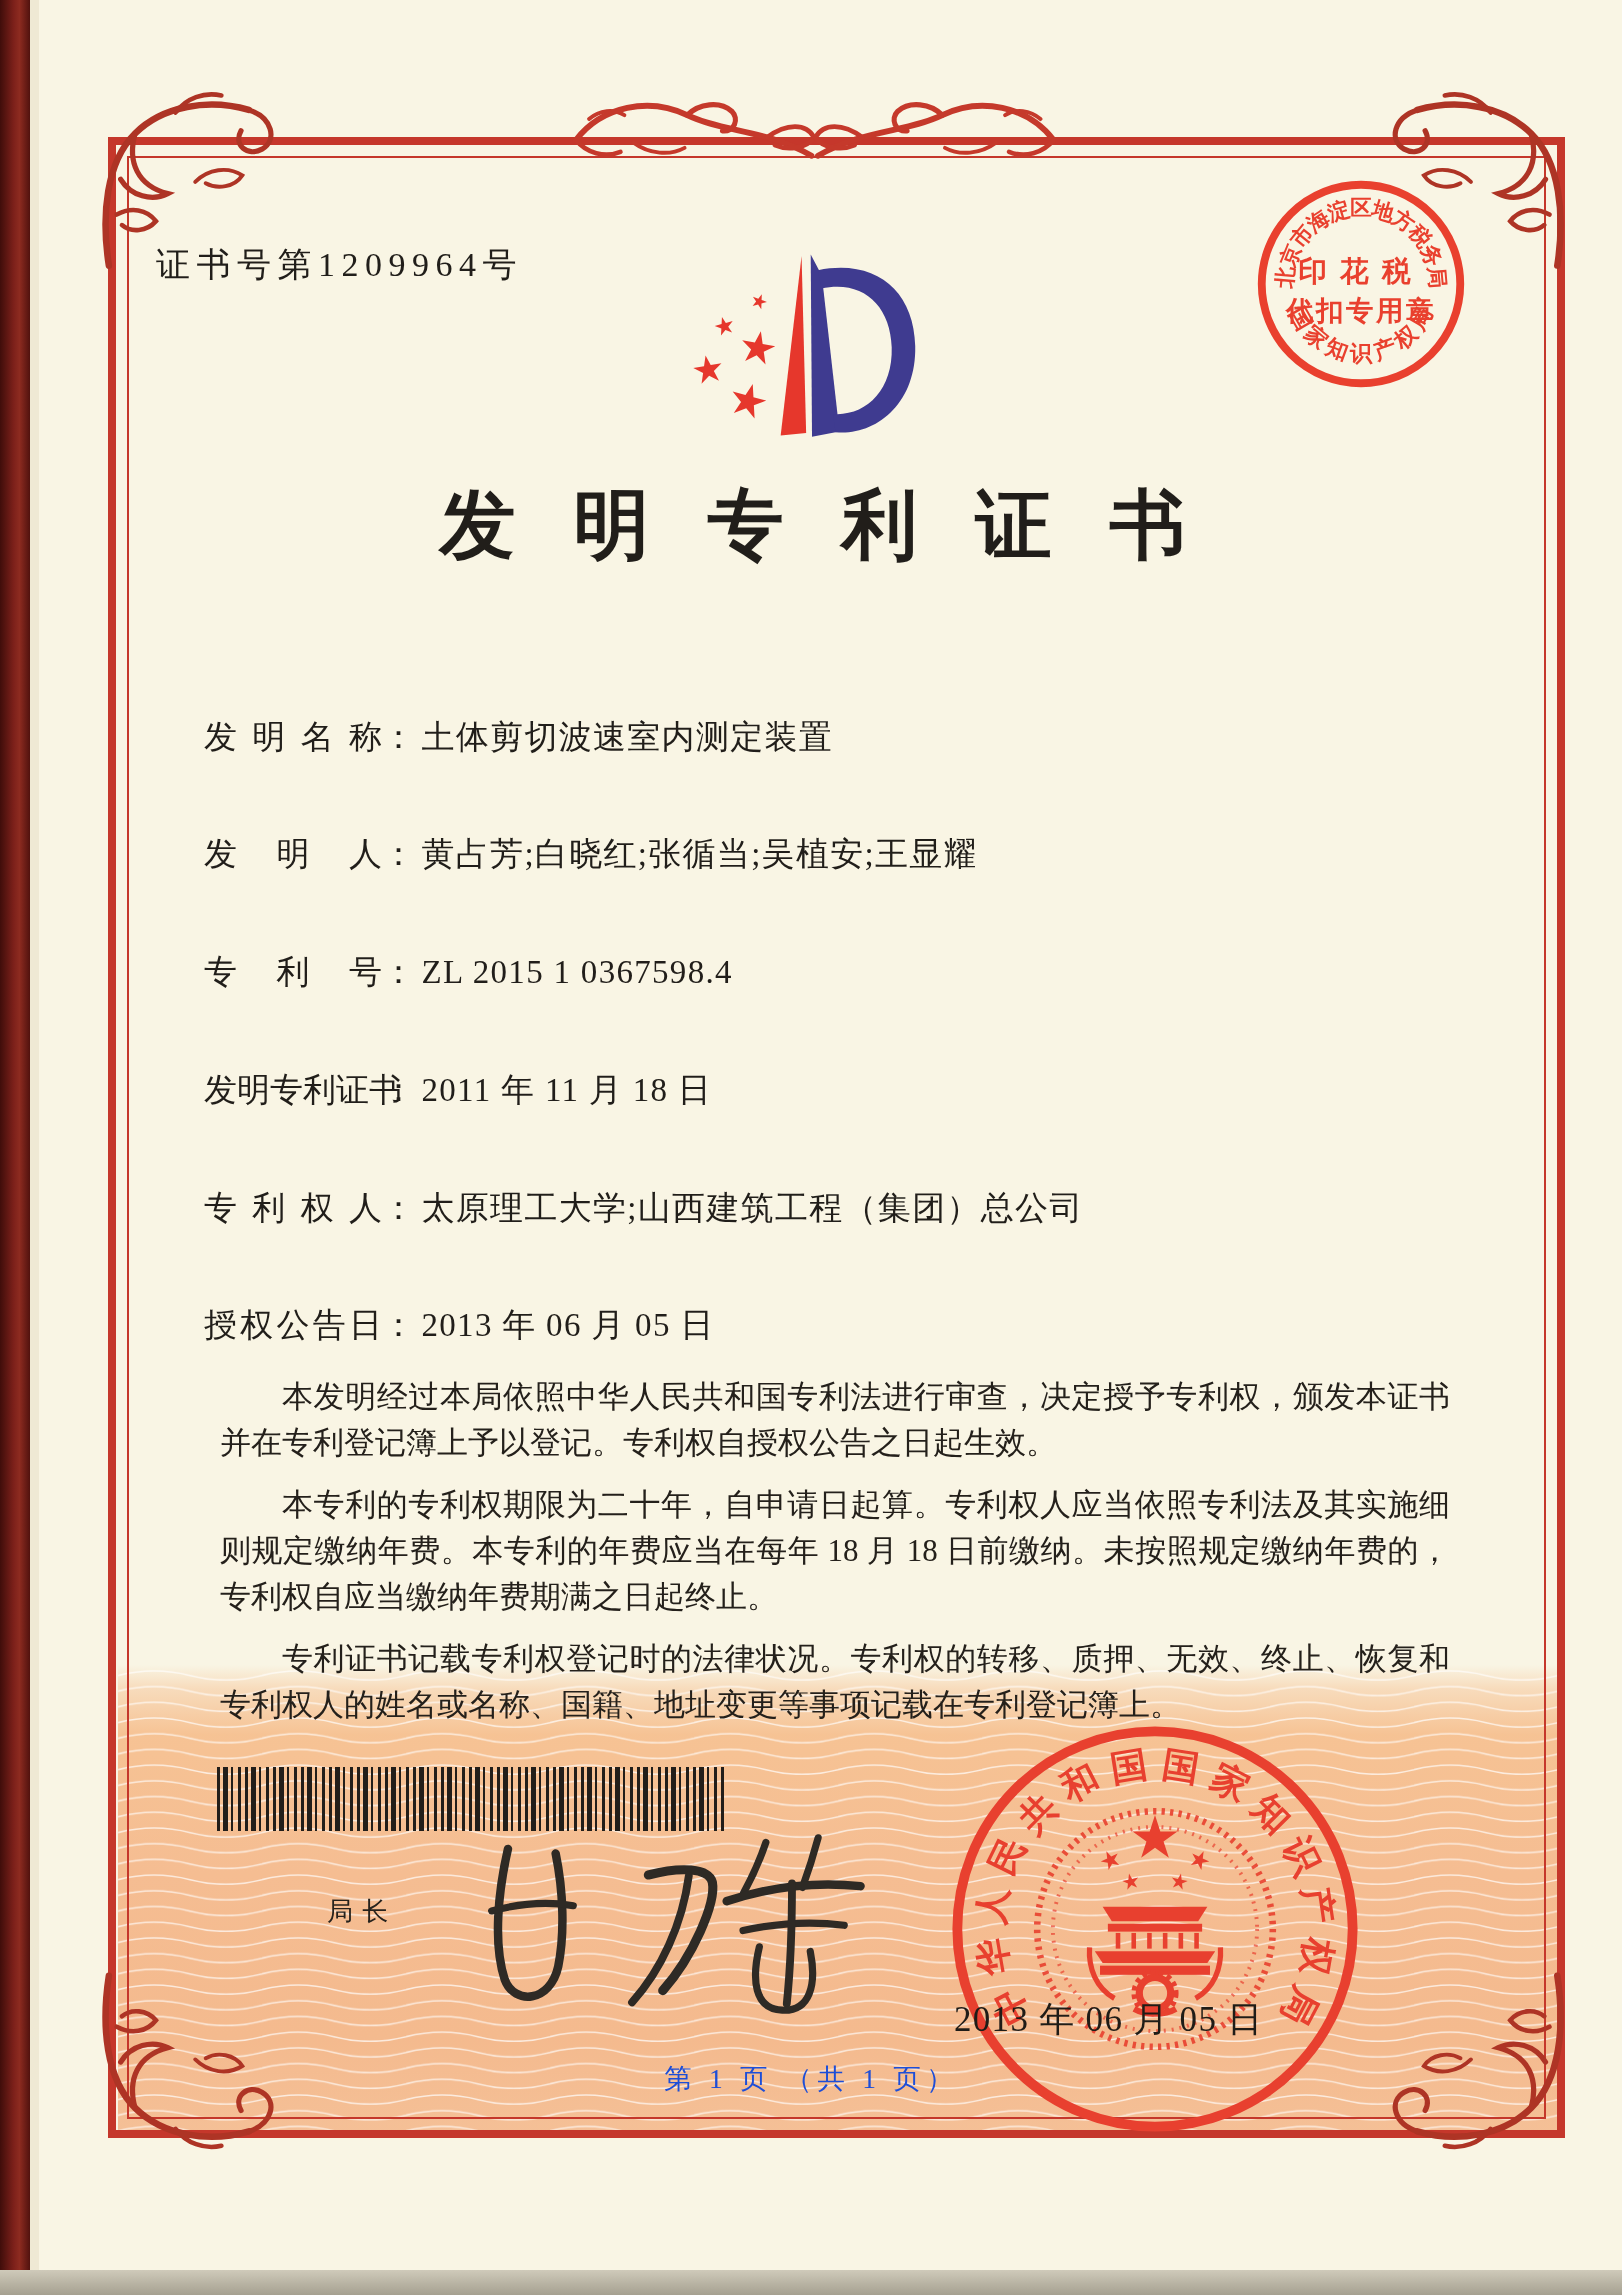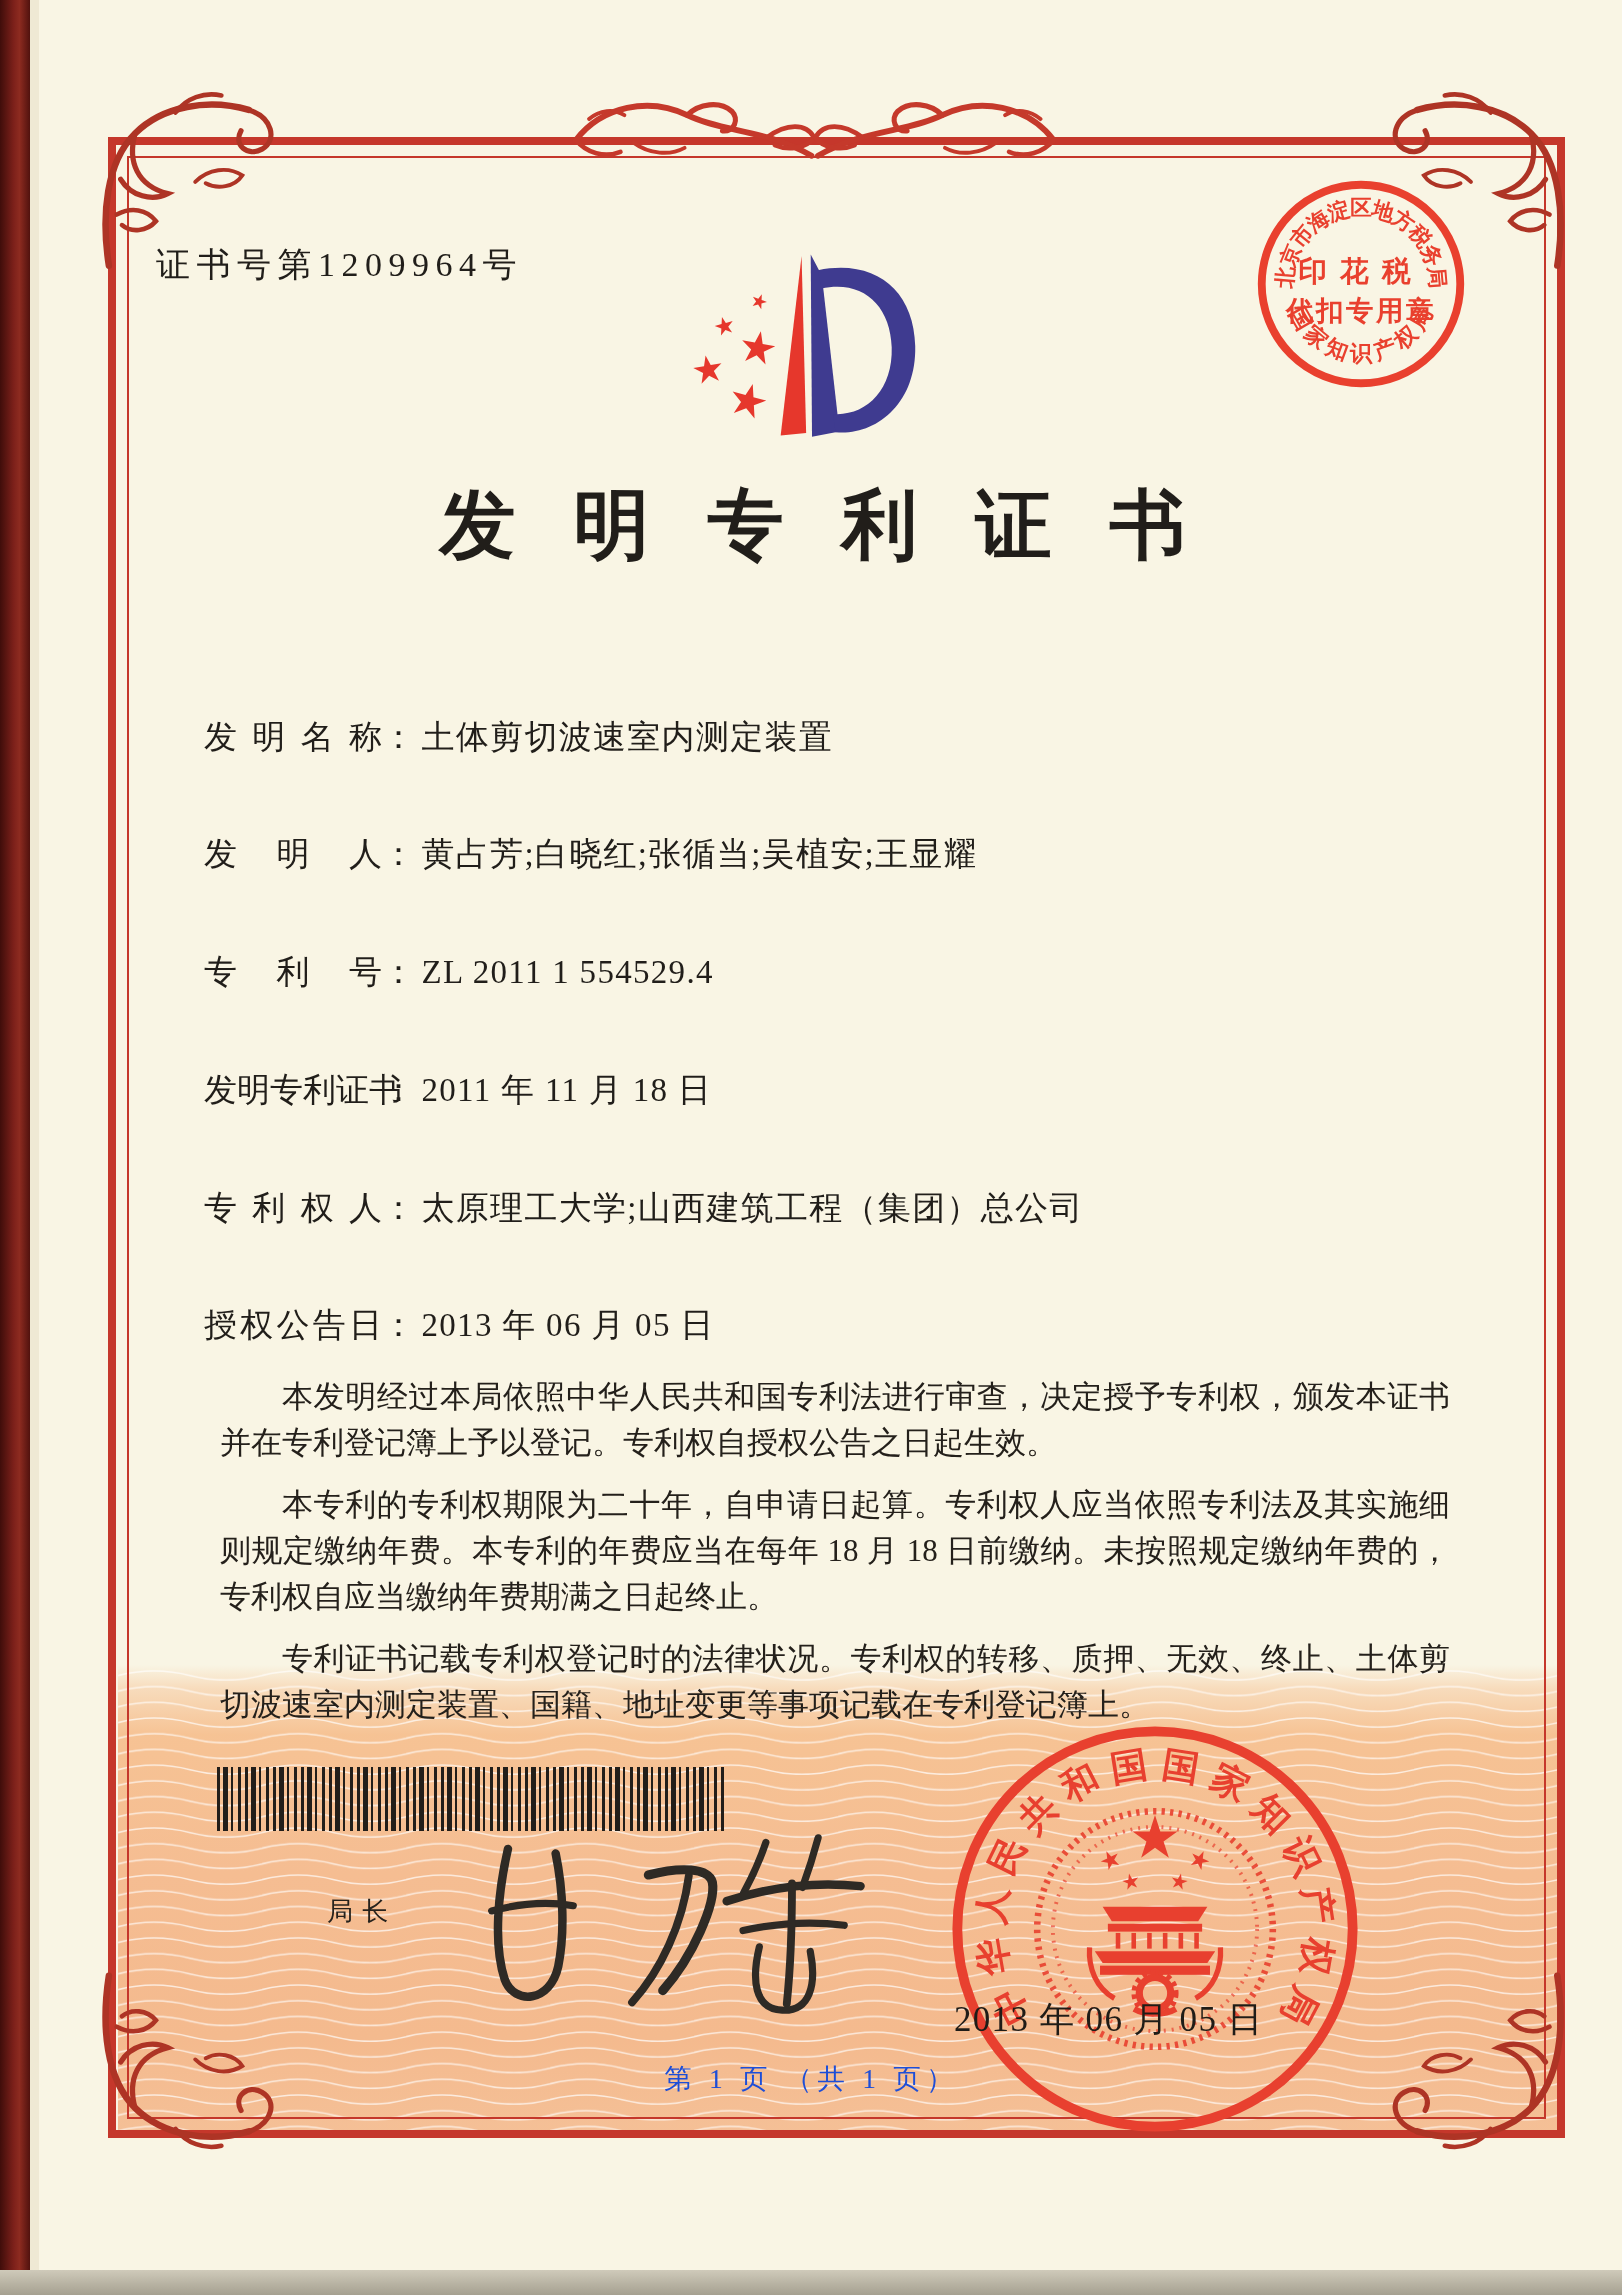--- a/index.html
+++ b/index.html
@@ -168,36 +168,36 @@
 
   <div id="title" class="txt">发明专利证书</div>
 
   <div class="frow" style="top:715px">
     <span class="flabel">发明名称</span><span class="fcolon">：</span><span class="fvalue">土体剪切波速室内测定装置</span>
   </div>
   <div class="frow" style="top:832px">
     <span class="flabel">发明人</span><span class="fcolon">：</span><span class="fvalue">黄占芳;白晓红;张循当;吴植安;王显耀</span>
   </div>
   <div class="frow" style="top:950px">
-    <span class="flabel">专利号</span><span class="fcolon">：</span><span class="fvalue">ZL 2011 1 554529.4</span>
+    <span class="flabel">专利号</span><span class="fcolon">：</span><span class="fvalue">ZL 2015 1 0367598.4</span>
   </div>
   <div class="frow" style="top:1068px">
     <span class="flabel">发明专利证书</span><span class="fcolon">：</span><span class="fvalue">2011 年 11 月 18 日</span>
   </div>
   <div class="frow" style="top:1186px">
     <span class="flabel">专利权人</span><span class="fcolon">：</span><span class="fvalue">太原理工大学;山西建筑工程（集团）总公司</span>
   </div>
   <div class="frow" style="top:1303px">
     <span class="flabel">授权公告日</span><span class="fcolon">：</span><span class="fvalue">2013 年 06 月 05 日</span>
   </div>
 
   <div id="body-text">
     <p>本发明经过本局依照中华人民共和国专利法进行审查，决定授予专利权，颁发本证书并在专利登记簿上予以登记。专利权自授权公告之日起生效。</p>
     <p>本专利的专利权期限为二十年，自申请日起算。专利权人应当依照专利法及其实施细则规定缴纳年费。本专利的年费应当在每年 18 月 18 日前缴纳。未按照规定缴纳年费的，专利权自应当缴纳年费期满之日起终止。</p>
-    <p>专利证书记载专利权登记时的法律状况。专利权的转移、质押、无效、终止、土体剪切波速室内测定装置、国籍、地址变更等事项记载在专利登记簿上。</p>
+    <p>专利证书记载专利权登记时的法律状况。专利权的转移、质押、无效、终止、恢复和专利权人的姓名或名称、国籍、地址变更等事项记载在专利登记簿上。</p>
   </div>
 
   <div id="barcode"></div>
 
   <div id="director" class="txt">局长</div>
   <svg id="sig-svg" width="458" height="222" viewBox="0 0 700 340">
     <g fill="none" stroke="#2e2a25" stroke-linecap="round" stroke-linejoin="round">
       <path stroke-width="13" d="M85,55 C70,120 62,200 80,255 C95,295 150,290 162,235 C172,185 170,120 158,62"></path>
       <path stroke-width="11" d="M60,150 C105,138 150,136 185,142"></path>
       <path stroke-width="14" d="M300,95 C350,82 392,84 398,106 C404,138 368,220 322,272"></path>

